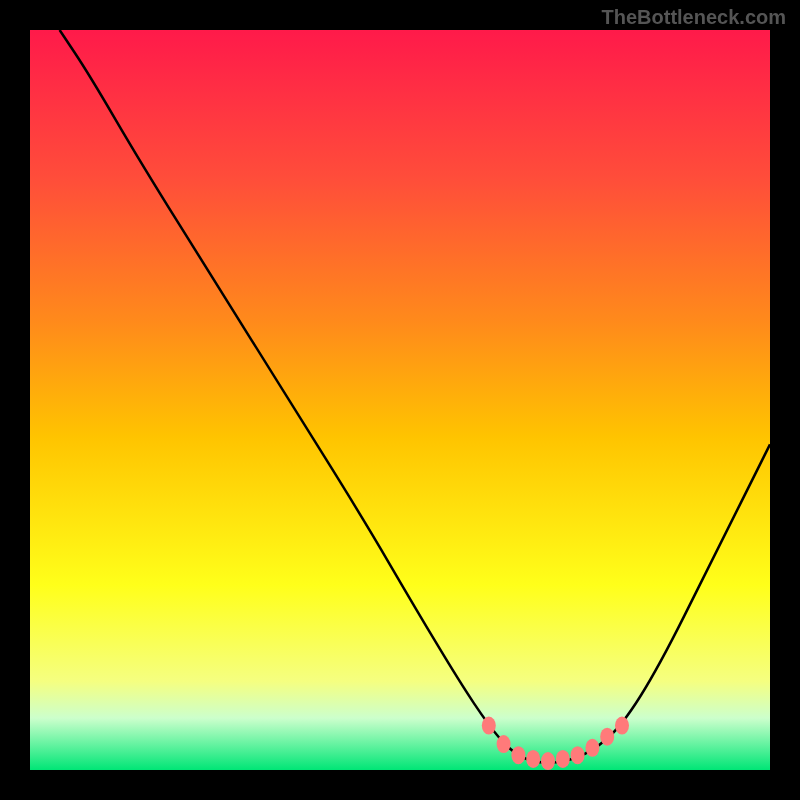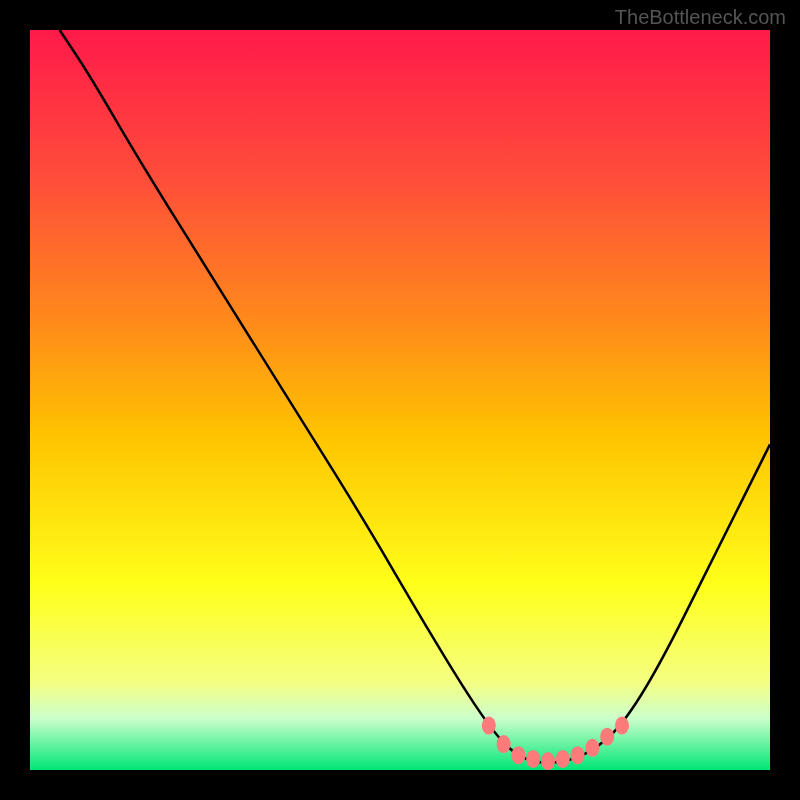--- a/index.html
+++ b/index.html
@@ -15,21 +15,21 @@
     position: relative;
     width: 800px;
     height: 800px;
   }
   .watermark {
     position: absolute;
     top: 6px;
     right: 14px;
     color: #555;
     font-size: 20px;
-    font-weight: normal;
+    font-weight: bold;
     z-index: 10;
     margin-left: 46px;
   }
   svg {
     display: block;
   }
 </style>
 </head>
 <body>
 

